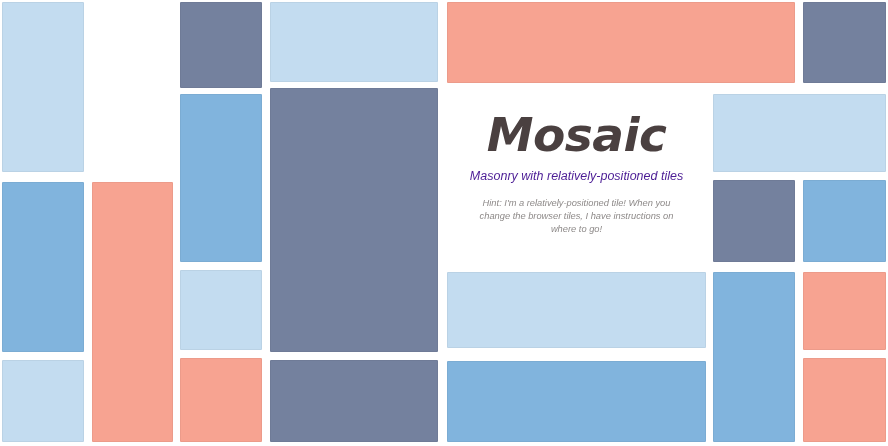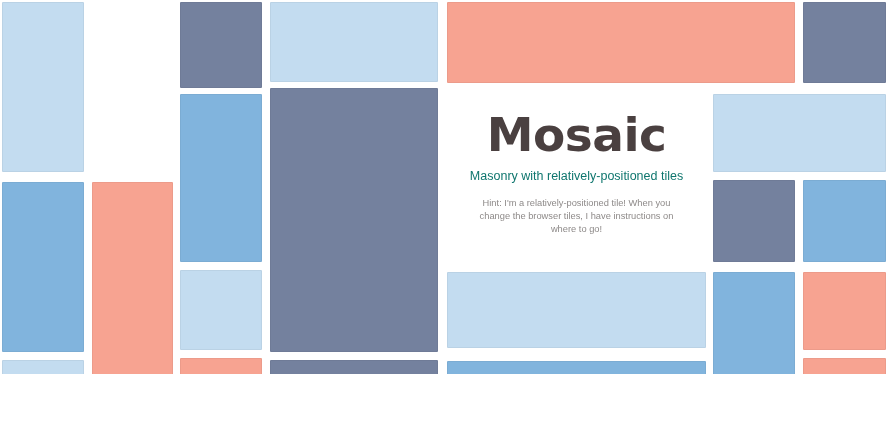--- a/index.html
+++ b/index.html
@@ -76,21 +76,21 @@
     line-height: 1.42;
     font-weight: 400;
     color: #8e8a89;
     margin: 0;
     max-width: 218px;
   }
 </style>
 </head>
 <body>
 
-<div id="mosaic-stage" style="width: 888px; height: 374px; background: rgb(255, 255, 255);">
+<div id="mosaic-stage" style="width: 888px; height: 446px; background: rgb(255, 255, 255); font-style: italic;">
 
   <div id="tile-layer">
       <div class="tile" style="left: 2px; top: 2px; width: 82px; height: 170px; background: rgb(195, 220, 240);"></div>
       <div class="tile" style="left: 2px; top: 182px; width: 82px; height: 170px; background: rgb(129, 180, 221);"></div>
       <div class="tile" style="left: 2px; top: 360px; width: 82px; height: 82px; background: rgb(195, 220, 240);"></div>
       <div class="tile" style="left: 92px; top: 182px; width: 81px; height: 260px; background: rgb(247, 163, 145);"></div>
       <div class="tile" style="left: 180px; top: 2px; width: 82px; height: 86px; background: rgb(116, 129, 158);"></div>
       <div class="tile" style="left: 180px; top: 94px; width: 82px; height: 168px; background: rgb(129, 180, 221);"></div>
       <div class="tile" style="left: 180px; top: 270px; width: 82px; height: 80px; background: rgb(195, 220, 240);"></div>
       <div class="tile" style="left: 180px; top: 358px; width: 82px; height: 84px; background: rgb(247, 163, 145);"></div>
@@ -104,17 +104,17 @@
       <div class="tile" style="left: 713px; top: 94px; width: 173px; height: 78px; background: rgb(195, 220, 240);"></div>
       <div class="tile" style="left: 713px; top: 180px; width: 82px; height: 82px; background: rgb(116, 129, 158);"></div>
       <div class="tile" style="left: 713px; top: 272px; width: 82px; height: 170px; background: rgb(129, 180, 221);"></div>
       <div class="tile" style="left: 803px; top: 180px; width: 83px; height: 82px; background: rgb(129, 180, 221);"></div>
       <div class="tile" style="left: 803px; top: 272px; width: 83px; height: 78px; background: rgb(247, 163, 145);"></div>
       <div class="tile" style="left: 803px; top: 358px; width: 83px; height: 84px; background: rgb(247, 163, 145);"></div>
     </div>
 
   <div class="card" id="intro-card" style="left: 445px; top: 88px; width: 263px; height: 176px; background: rgb(255, 255, 255);">
     <h1 class="card-title" style="color: rgb(74, 64, 64);">Mosaic</h1>
-    <p class="card-subtitle" style="color: #0f766e;">Masonry with relatively-positioned tiles</p>
+    <p class="card-subtitle" style="color: #4c1d95;">Masonry with relatively-positioned tiles</p>
     <p class="card-hint" style="color: rgb(142, 138, 137);">Hint: I'm a relatively-positioned tile! When you change the browser tiles, I have instructions on where to go!</p>
   </div>
 
 </div>
 
 </body></html>

